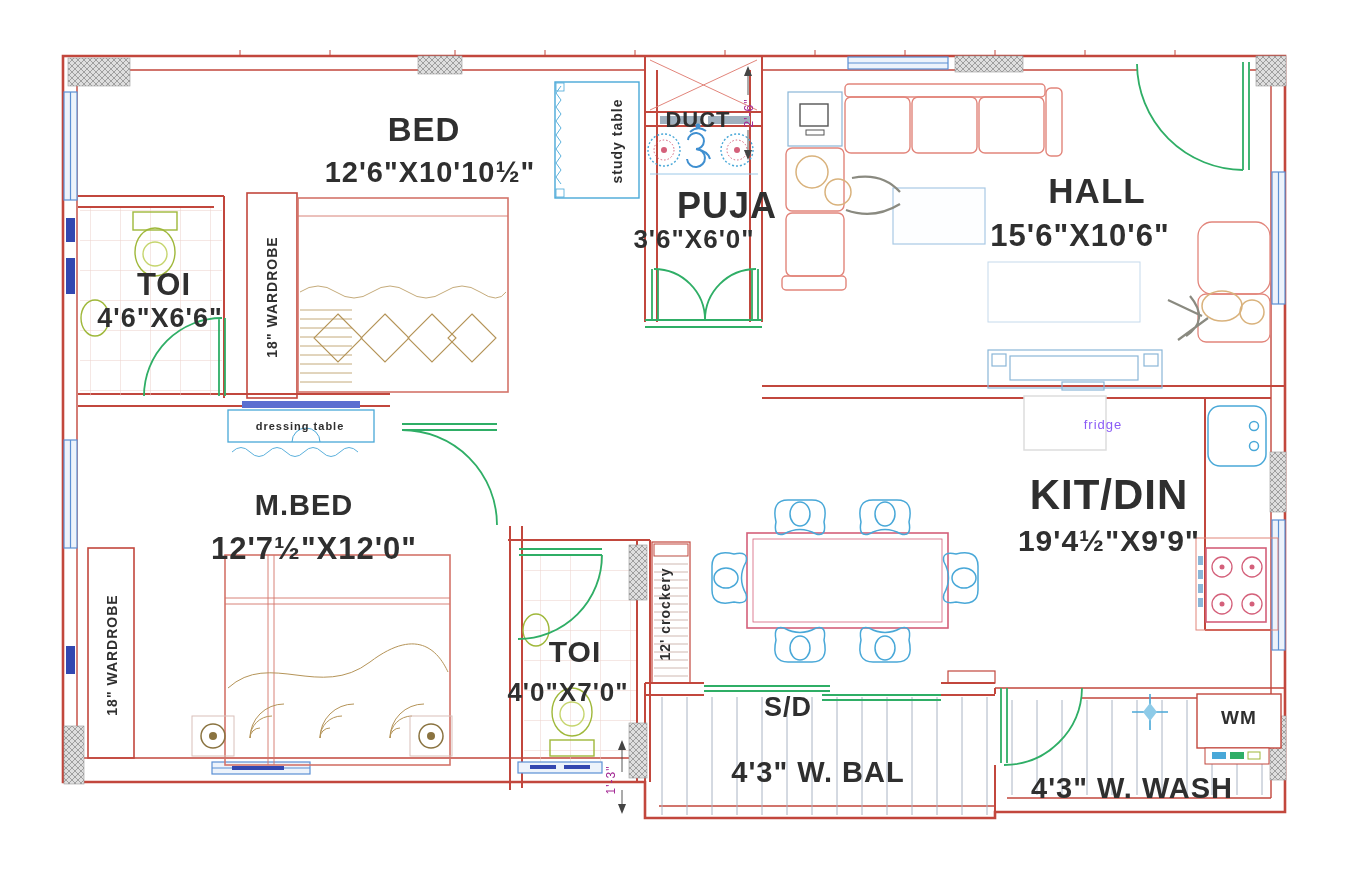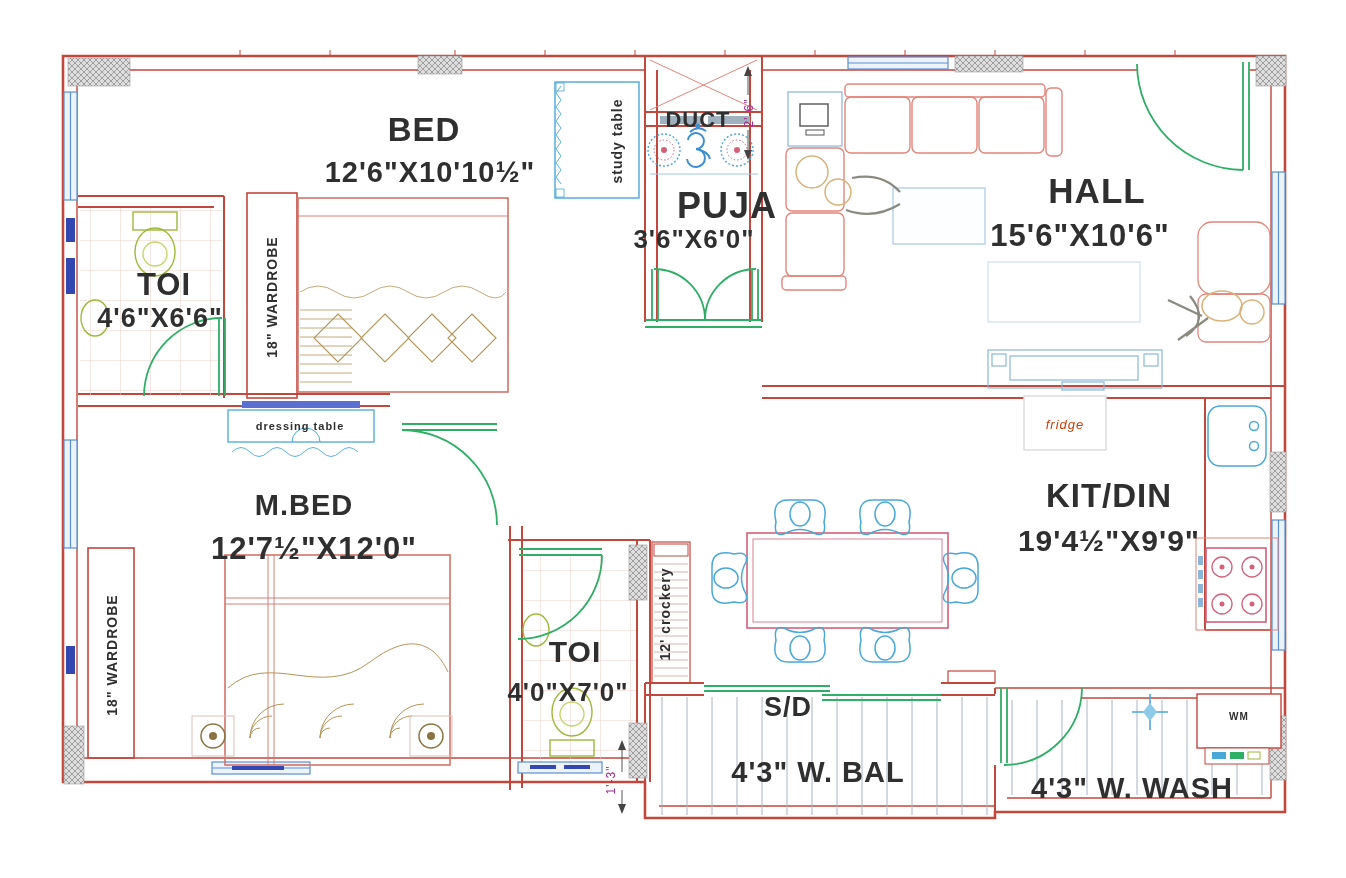--- a/index.html
+++ b/index.html
@@ -3,21 +3,21 @@
 <meta charset="utf-8">
 <style>
   html,body{margin:0;padding:0;background:#ffffff;}
   .canvas{position:relative;width:1346px;height:878px;background:#ffffff;overflow:hidden;
           font-family:"Liberation Sans",sans-serif;}
   svg{position:absolute;left:0;top:0;}
   .lbl{position:absolute;transform:translate(-50%,-50%);color:#2f2f2f;white-space:nowrap;
        text-align:center;font-weight:600;letter-spacing:1px;line-height:1;}
   .vert{transform:translate(-50%,-50%) rotate(-90deg);}
   .magenta{color:#a32994;}
-  .blue-note{color:#c2410c;font-style:italic;font-weight:400;}
+  .blue-note{color:#8b5cf6;font-weight:400;margin-left:38px;}
 </style>
 </head>
 <body>
 
 <div class="canvas">
 
 <svg width="1346" height="878" viewBox="0 0 1346 878">
   <defs>
     <pattern id="xh" width="6" height="6" patternUnits="userSpaceOnUse">
       <rect width="6" height="6" fill="#dedede"></rect>
@@ -333,27 +333,27 @@
 <div class="lbl" style="left:304px;top:505px;font-size:29px;">M.BED</div>
 <div class="lbl" style="left:314px;top:548px;font-size:31px;">12'7½"X12'0"</div>
 
 <div class="lbl vert" style="left:112px;top:655px;font-size:14px;">18" WARDROBE</div>
 
 <div class="lbl" style="left:575px;top:652px;font-size:30px;">TOI</div>
 <div class="lbl" style="left:568px;top:692px;font-size:26px;">4'0"X7'0"</div>
 
 <div class="lbl vert" style="left:665px;top:614px;font-size:14px;">12' crockery</div>
 
-<div class="lbl" style="left:1109px;top:495px;font-size:33px;">KIT/DIN</div>
+<div class="lbl" style="left:1109px;top:495px;font-size:42px;">KIT/DIN</div>
 <div class="lbl" style="left:1109px;top:541px;font-size:30px;">19'4½"X9'9"</div>
 
 <div class="lbl blue-note" style="left:1065px;top:424px;font-size:13px;">fridge</div>
 
 <div class="lbl" style="left:788px;top:707px;font-size:27px;">S/D</div>
 <div class="lbl" style="left:818px;top:772px;font-size:29px;">4'3" W. BAL</div>
 
-<div class="lbl" style="left:1239px;top:717px;font-size:10px;font-weight:700;">WM</div>
+<div class="lbl" style="left:1239px;top:717px;font-size:19px;font-weight:700;">WM</div>
 <div class="lbl" style="left:1132px;top:788px;font-size:29px;">4'3" W. WASH</div>
 
 <div class="lbl vert magenta" style="left:749px;top:113px;font-size:12px;font-weight:400;">2'-6"</div>
 <div class="lbl vert magenta" style="left:611px;top:780px;font-size:12px;font-weight:400;">1'-3"</div>
 
 </div>
 
 </body></html>

